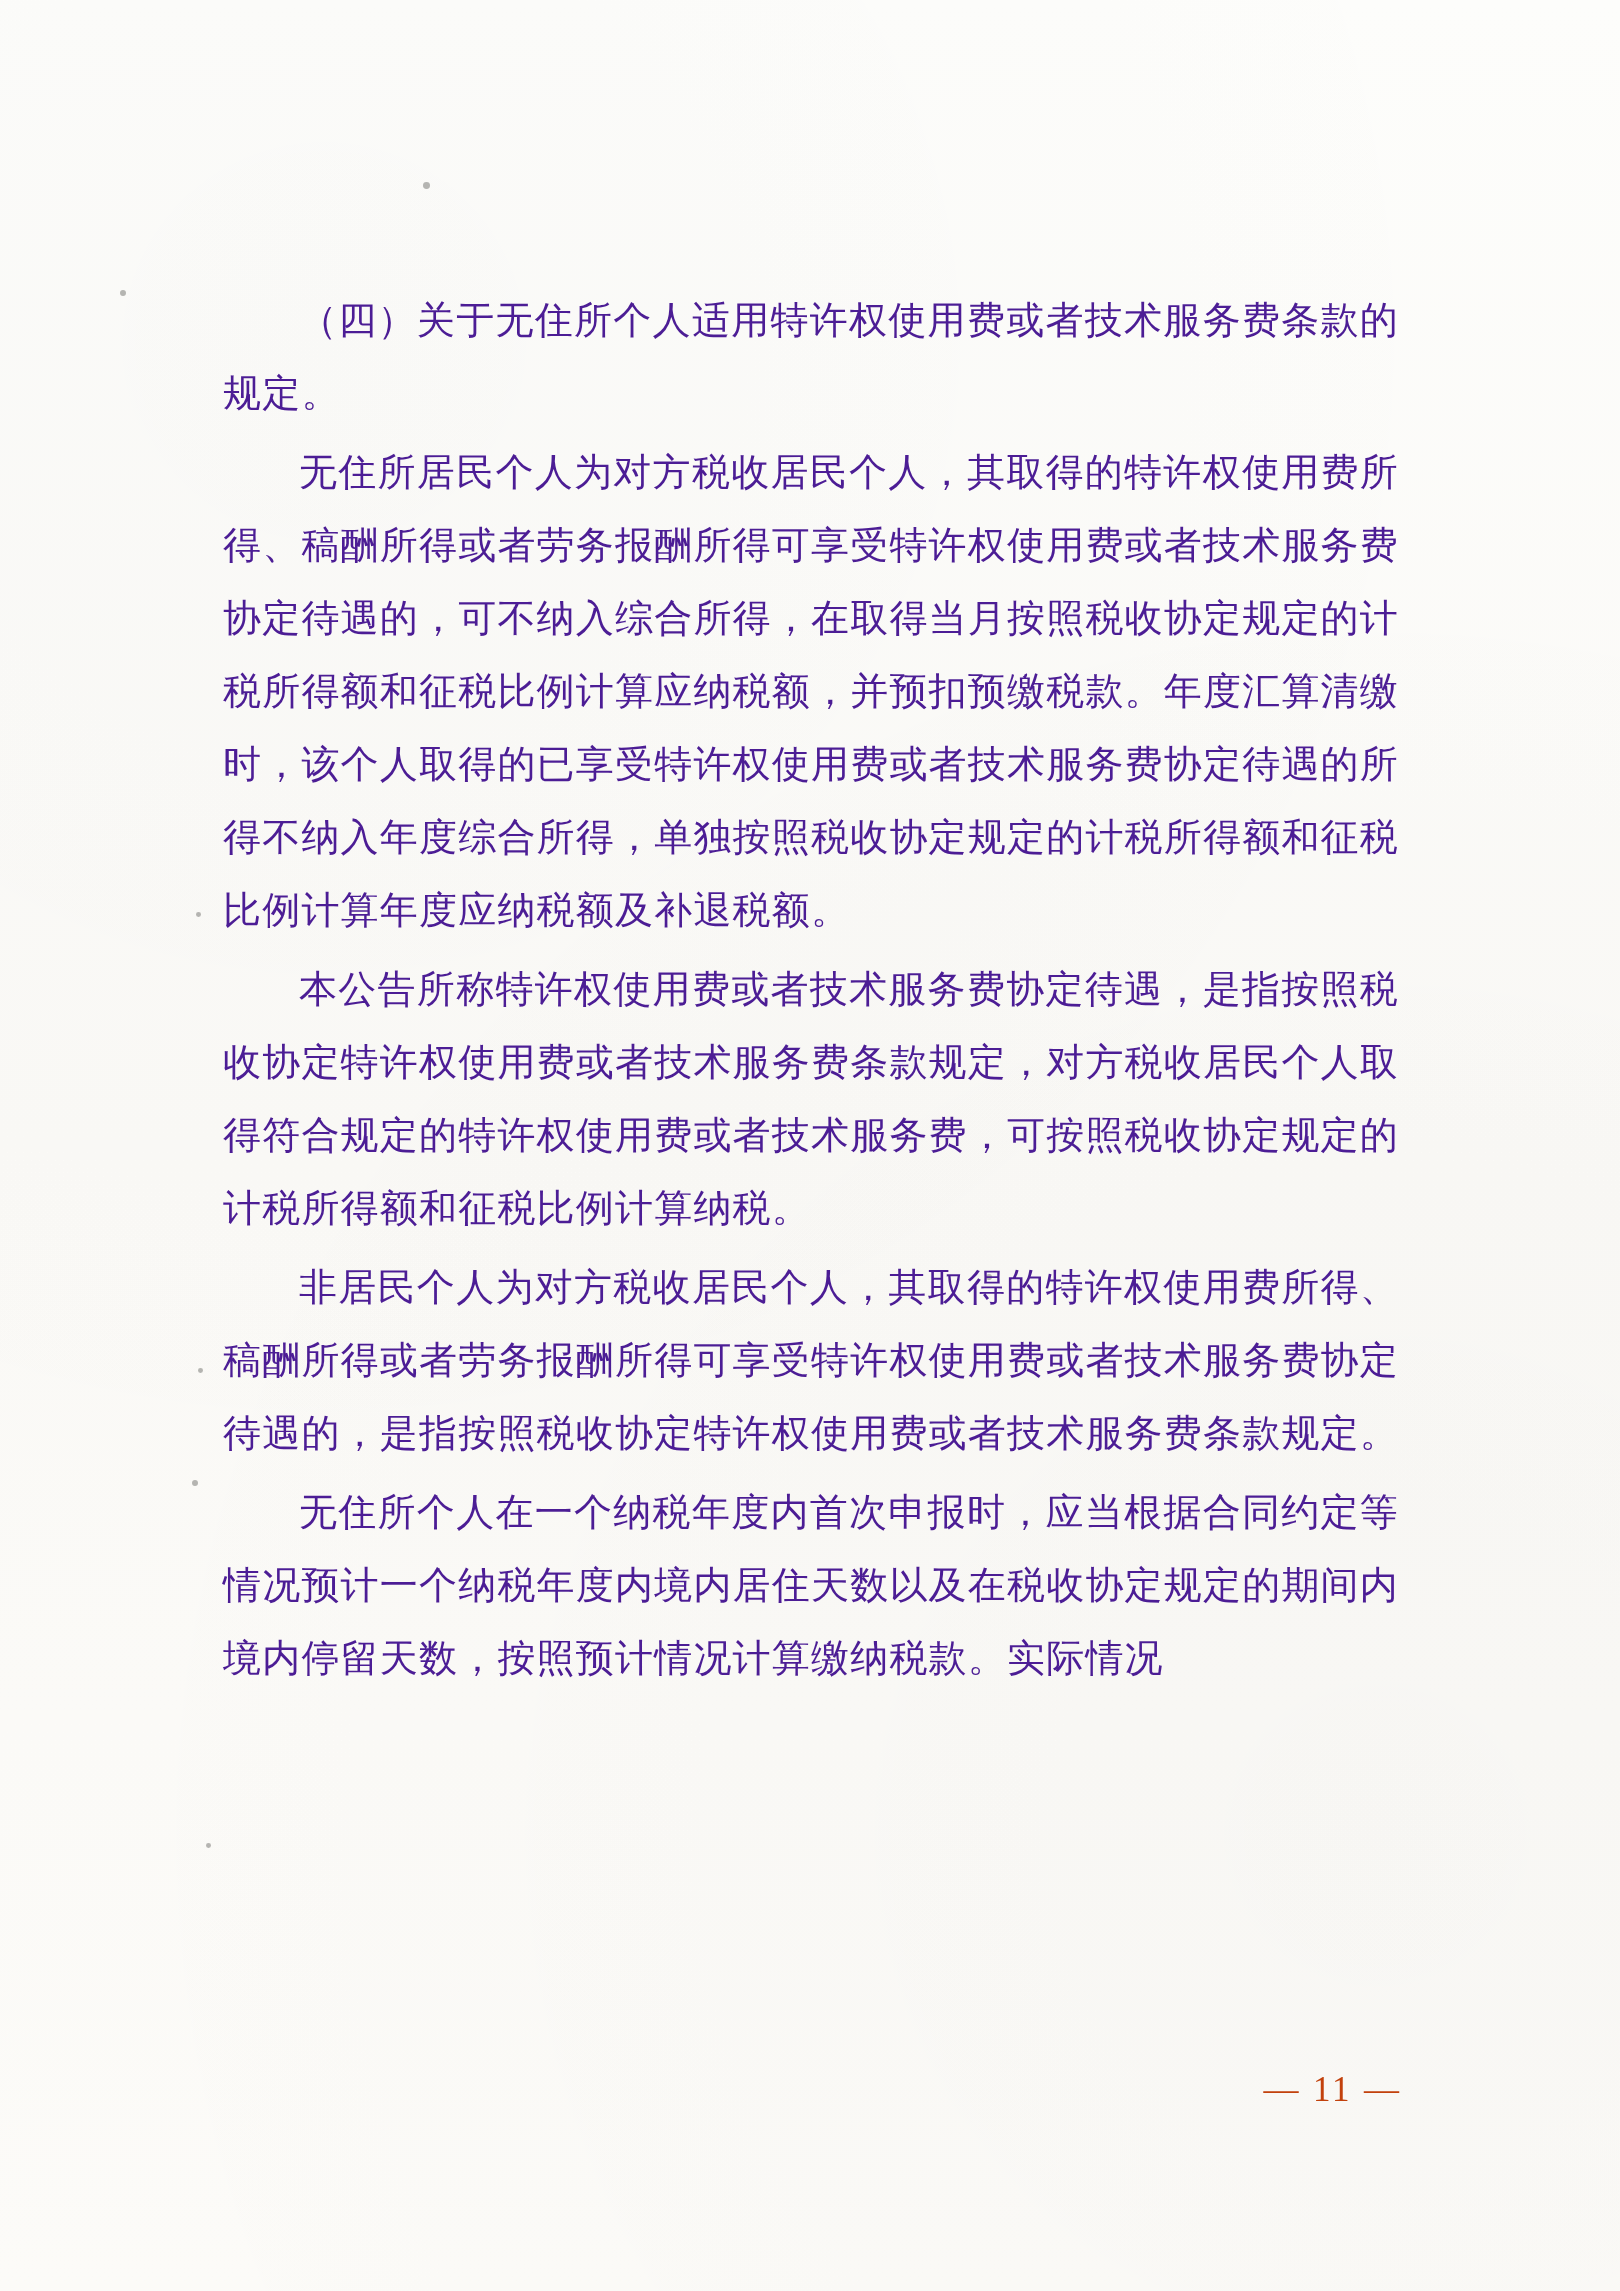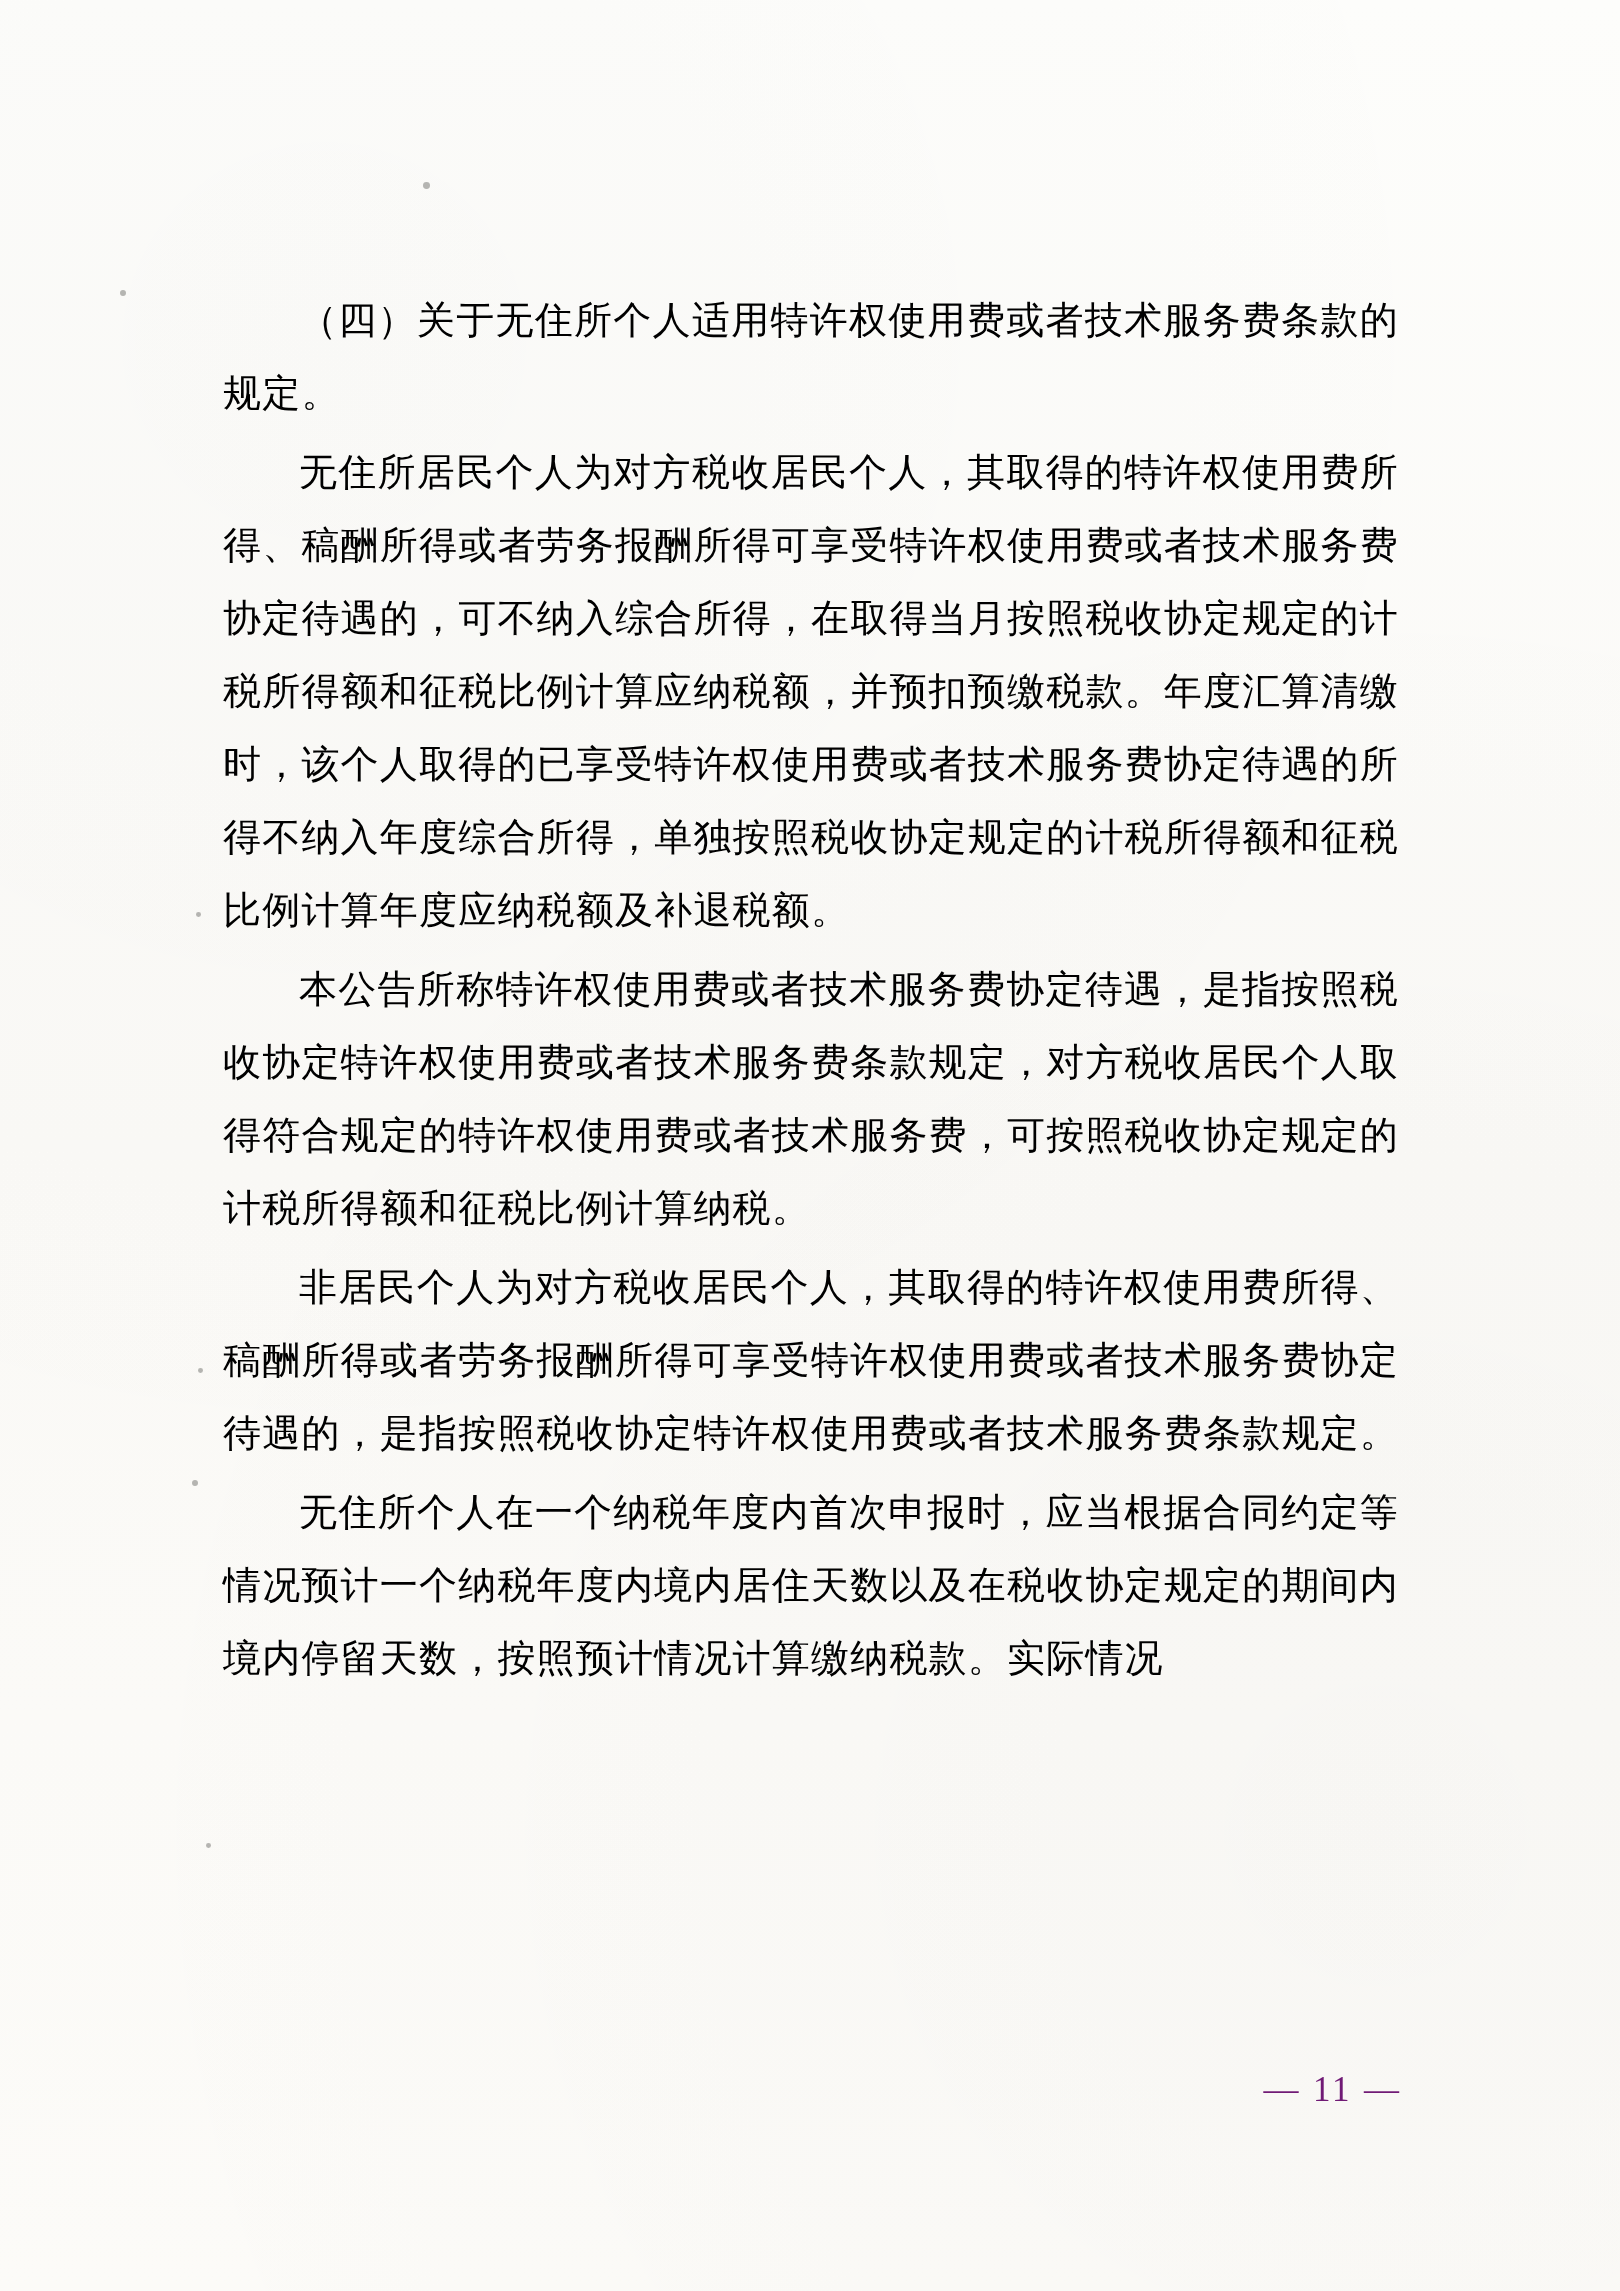--- a/index.html
+++ b/index.html
@@ -33,33 +33,33 @@
     width: 1176px;
   }
   p.para {
     margin: 0 0 5.9px 0;
     font-size: 38px;
     line-height: 73px;
     letter-spacing: 1.2px;
     text-align: justify;
     text-justify: inter-ideograph;
     text-indent: 76px;
-    color: #000000;
+    color: #4c1d95;
   }
   p.para.heading {
     font-weight: bold;
     letter-spacing: 2px;
   }
   .page-number {
     position: absolute;
     right: 218px;
     bottom: 182px;
     font-size: 35px;
     letter-spacing: 2.9px;
-    color: #701a75;
+    color: #c2410c;
     margin-top: 12px;
   }
   
   .speck {
     position: absolute;
     background: #7c7c78;
     border-radius: 50%;
     opacity: 0.55;
     pointer-events: none;
   }

